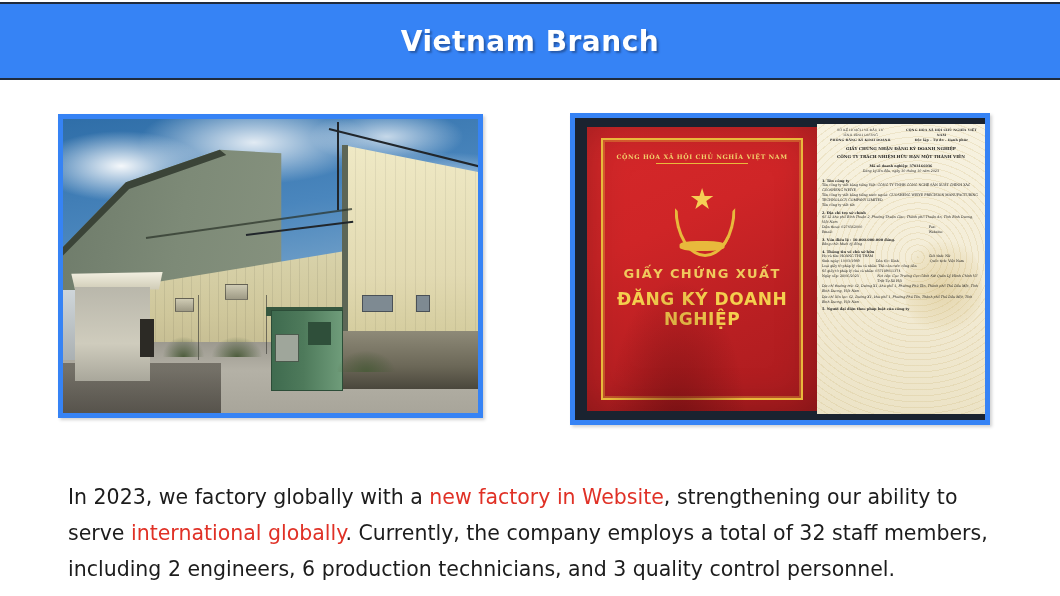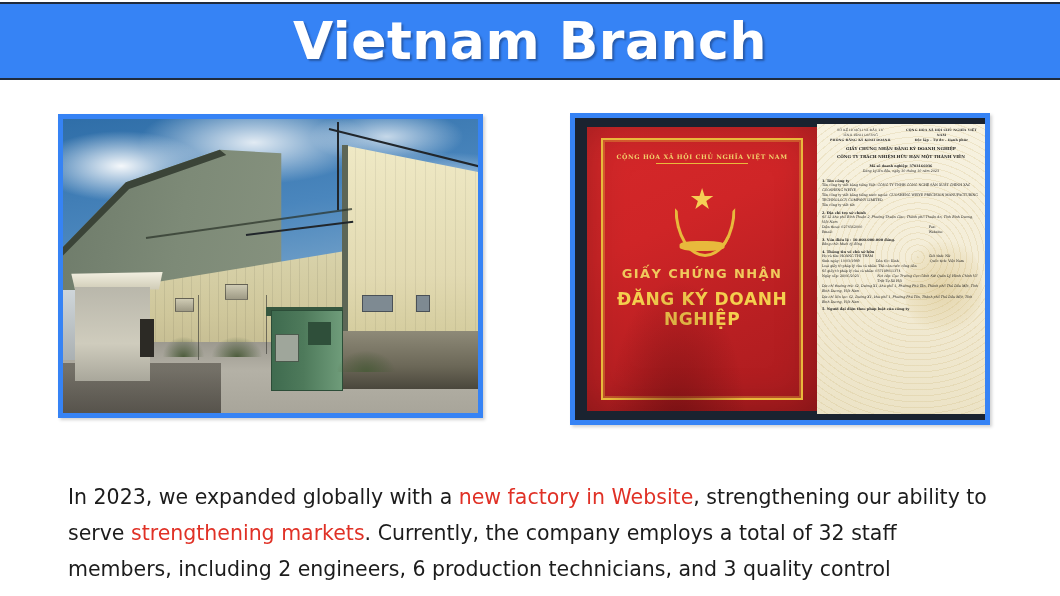--- a/index.html
+++ b/index.html
@@ -27,21 +27,21 @@
     background: #3683f5;
     border: 2px solid #1f2b3d;
     border-left: 0;
     border-right: 0;
     display: flex;
     align-items: center;
     justify-content: center;
   }
   .header-title {
     color: #ffffff;
-    font-size: 52px;
+    font-size: 28px;
     font-weight: bold;
     letter-spacing: 0.5px;
     text-shadow: 2px 2px 2px rgba(20,40,80,0.45);
     font-family: "DejaVu Sans", "Liberation Sans", sans-serif;
     white-space: nowrap;
   }
 
   
   .photo-frame {
     position: absolute;
@@ -516,21 +516,21 @@
 
     <div class="cert-left">
       <div class="cert-gold-frame"></div>
       <div class="cert-head-vn">CỘNG HÒA XÃ HỘI CHỦ NGHĨA VIỆT NAM</div>
       <div class="cert-head-rule"></div>
       <div class="cert-emblem">
         <div class="emblem-circle"></div>
         <div class="emblem-band"></div>
         <div class="emblem-star"></div>
       </div>
-      <div class="cert-title-1">GIẤY CHỨNG NHẬN</div>
+      <div class="cert-title-1">GIẤY CHỨNG XUẤT</div>
       <div class="cert-title-2">ĐĂNG KÝ DOANH NGHIỆP</div>
     </div>
 
     <div class="cert-right">
       <div class="cert-watermark"></div>
 
       <div class="cr-row">
         <div class="cr-col">
           <div class="cr-tiny">SỞ KẾ HOẠCH VÀ ĐẦU TƯ</div>
           <div class="cr-tiny">TỈNH BÌNH DƯƠNG</div>
@@ -585,13 +585,13 @@
         </div>
         <div class="cr-p i">Địa chỉ thường trú: 62, Đường X1, khu phố 1, Phường Phú Tân, Thành phố Thủ Dầu Một, Tỉnh Bình Dương, Việt Nam</div>
         <div class="cr-p i">Địa chỉ liên lạc: 62, Đường X1, khu phố 1, Phường Phú Tân, Thành phố Thủ Dầu Một, Tỉnh Bình Dương, Việt Nam</div>
 
         <div class="cr-h">5. Người đại diện theo pháp luật của công ty</div>
       </div>
     </div>
   </div>
 </div>
 
-<p class="body-paragraph"><span>In 2023, we expanded globally with a </span><span class="hl">new factory in Website</span><span>, strengthening our ability to serve </span><span class="hl">strengthening markets</span><span>. Currently, the company employs a total of 32 staff members, including 2 engineers, 6 production technicians, and 3 quality control personnel.</span></p>
+<p class="body-paragraph"><span>In 2023, we factory globally with a </span><span class="hl">new factory in Website</span><span>, strengthening our ability to serve </span><span class="hl">international globally</span><span>. Currently, the company employs a total of 32 staff members, including 2 engineers, 6 production technicians, and 3 quality control personnel.</span></p>
 
 </body></html>

